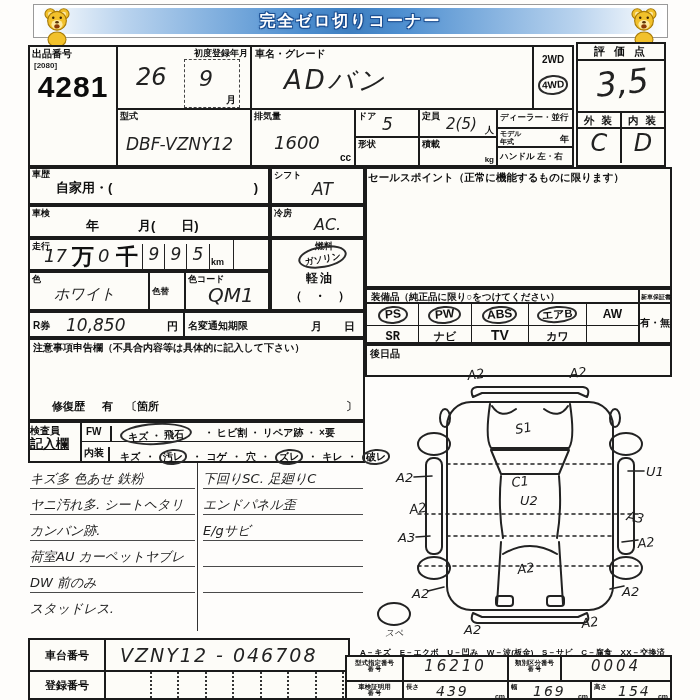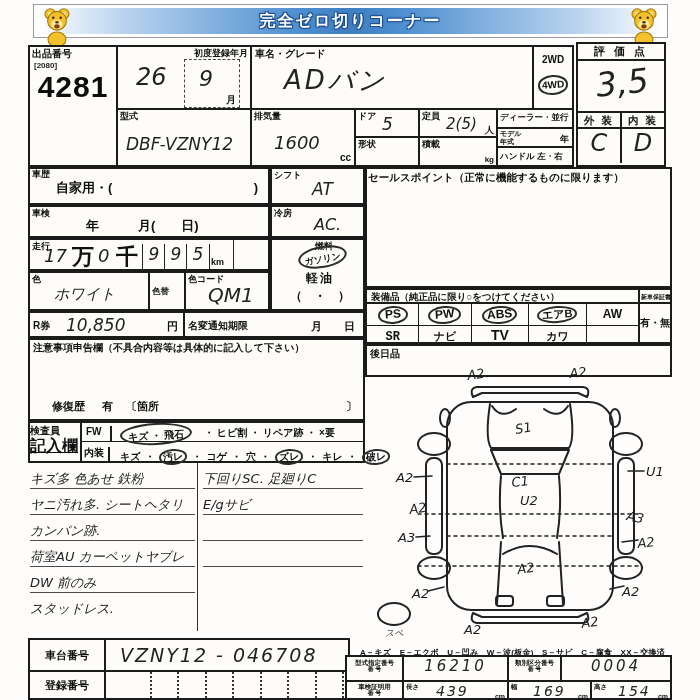--- a/index.html
+++ b/index.html
@@ -199,21 +199,21 @@
   <div class="lb" style="font-size:10px;padding:2px 3px;">注意事項申告欄（不具合内容等は具体的に記入して下さい）</div>
   <span class="lb" style="position:absolute;left:22px;bottom:6px;font-size:11px;">修復歴</span>
   <span class="lb" style="position:absolute;left:72px;bottom:6px;font-size:11px;">有</span>
   <span class="lb" style="position:absolute;left:96px;bottom:6px;font-size:11px;">〔箇所</span>
   <span class="lb" style="position:absolute;right:6px;bottom:6px;font-size:11px;">〕</span>
 </div>
 
 <div class="bx" style="left:28px;top:421px;width:337px;height:42px;">
   <div class="abs" style="left:0;top:0;width:52px;height:100%;border-right:2px solid #1b1b1b;text-align:left;">
     <div class="lb" style="font-size:10px;margin-top:2px;">検査員</div>
-    <div class="lb" style="font-size:16px;text-decoration:underline;">記入欄</div>
+    <div class="lb" style="font-size:13px;text-decoration:underline;">記入欄</div>
   </div>
   <div class="abs" style="left:52px;top:0;right:0;height:19px;border-bottom:1.5px solid #1b1b1b;">
     <span class="lb" style="position:absolute;left:4px;top:3px;font-size:10px;border-right:2px solid #1b1b1b;padding-right:8px;height:16px;">FW</span>
     <span class="circ" style="position:absolute;left:38px;top:0px;transform:rotate(-3deg);padding:0 6px;">
       <span class="lb" style="font-size:10px;">キズ ・ 飛石</span>
     </span>
     <span class="lb" style="position:absolute;left:122px;top:4px;font-size:10px;white-space:nowrap;">・ ヒビ割 ・ リペア跡 ・ ×要</span>
   </div>
   <div class="abs" style="left:52px;top:19px;right:0;height:21px;">
     <span class="lb" style="position:absolute;left:2px;top:5px;font-size:10px;border-right:2px solid #1b1b1b;padding-right:4px;height:16px;">内装</span>
@@ -288,20 +288,23 @@
     <div class="noteline">
         <span class="hw">DW 前のみ</span>
       </div>
     <div class="noteline" style="border-bottom:none;">
         <span class="hw">スタッドレス.</span>
       </div>
   </div>
   <div class="abs" style="left:175px;top:0;width:160px;">
     <div class="noteline">
         <span class="hw">下回りSC.  足廻りC</span>
+      </div>
+    <div class="noteline">
+        <span class="hw">エンドパネル歪</span>
       </div>
     <div class="noteline">
         <span class="hw">E/gサビ</span>
       </div>
     <div class="noteline">
         <span class="hw"></span>
       </div>
     <div class="noteline">
         <span class="hw"></span>
       </div>

